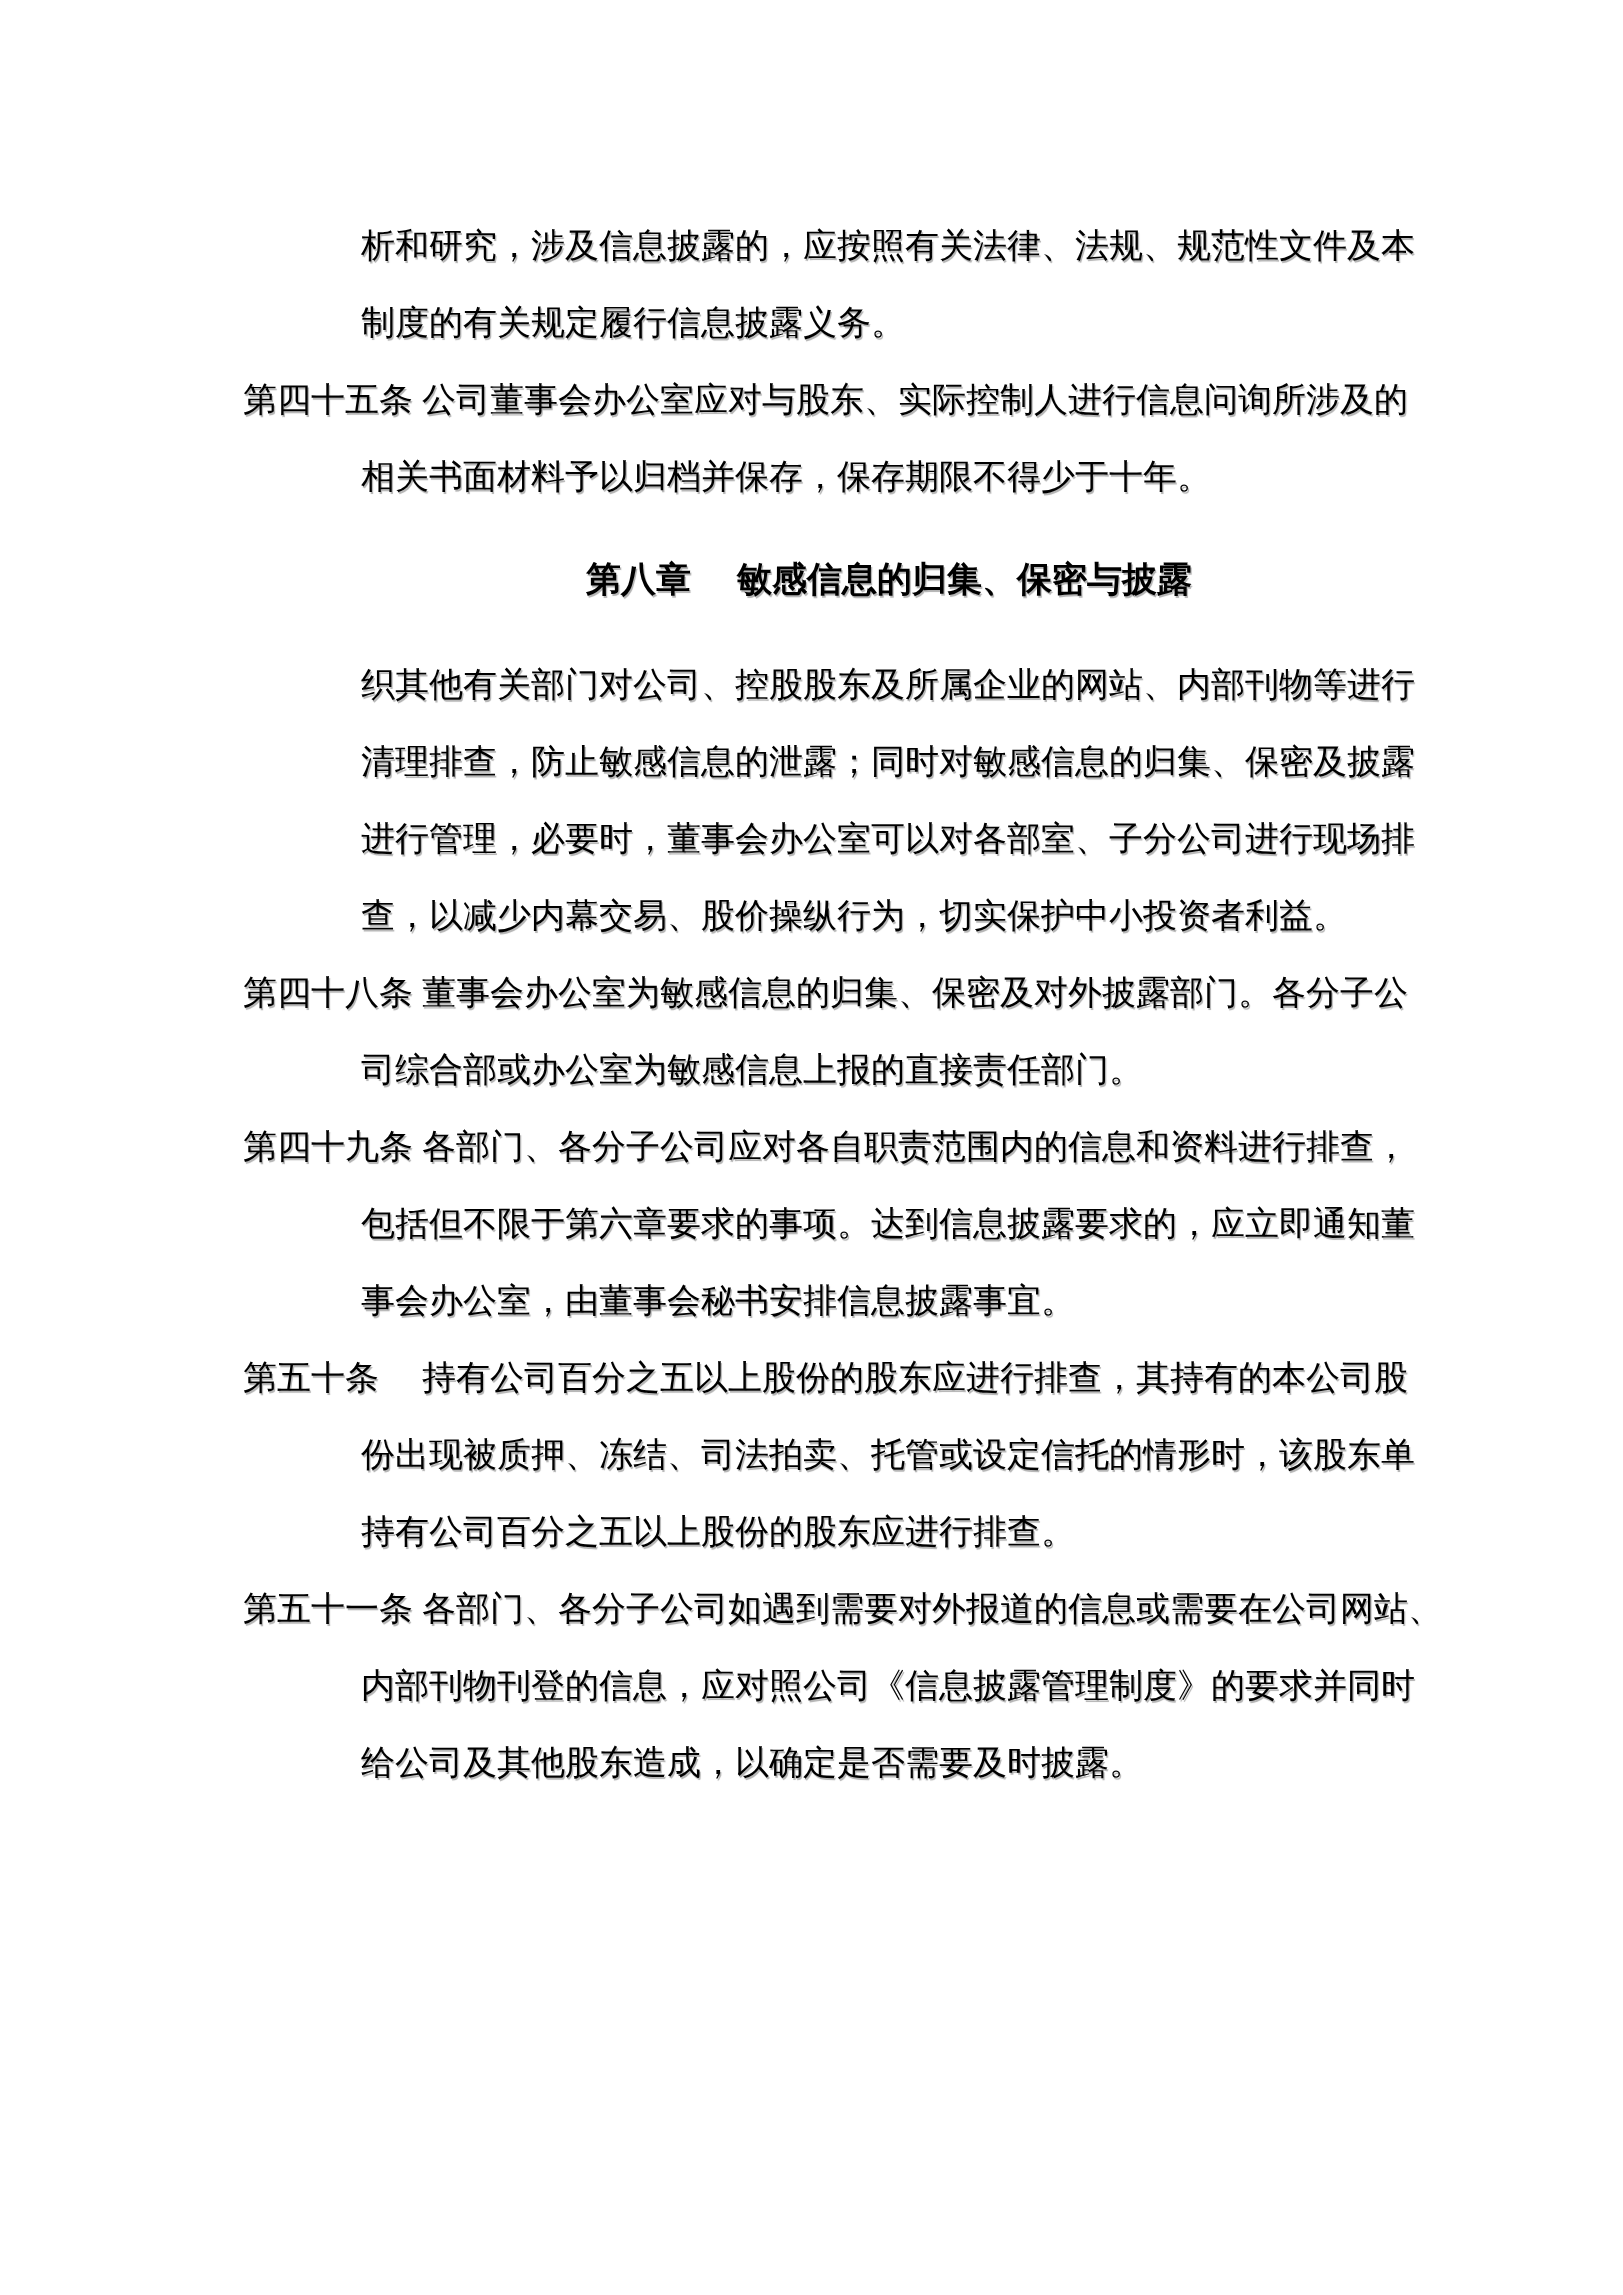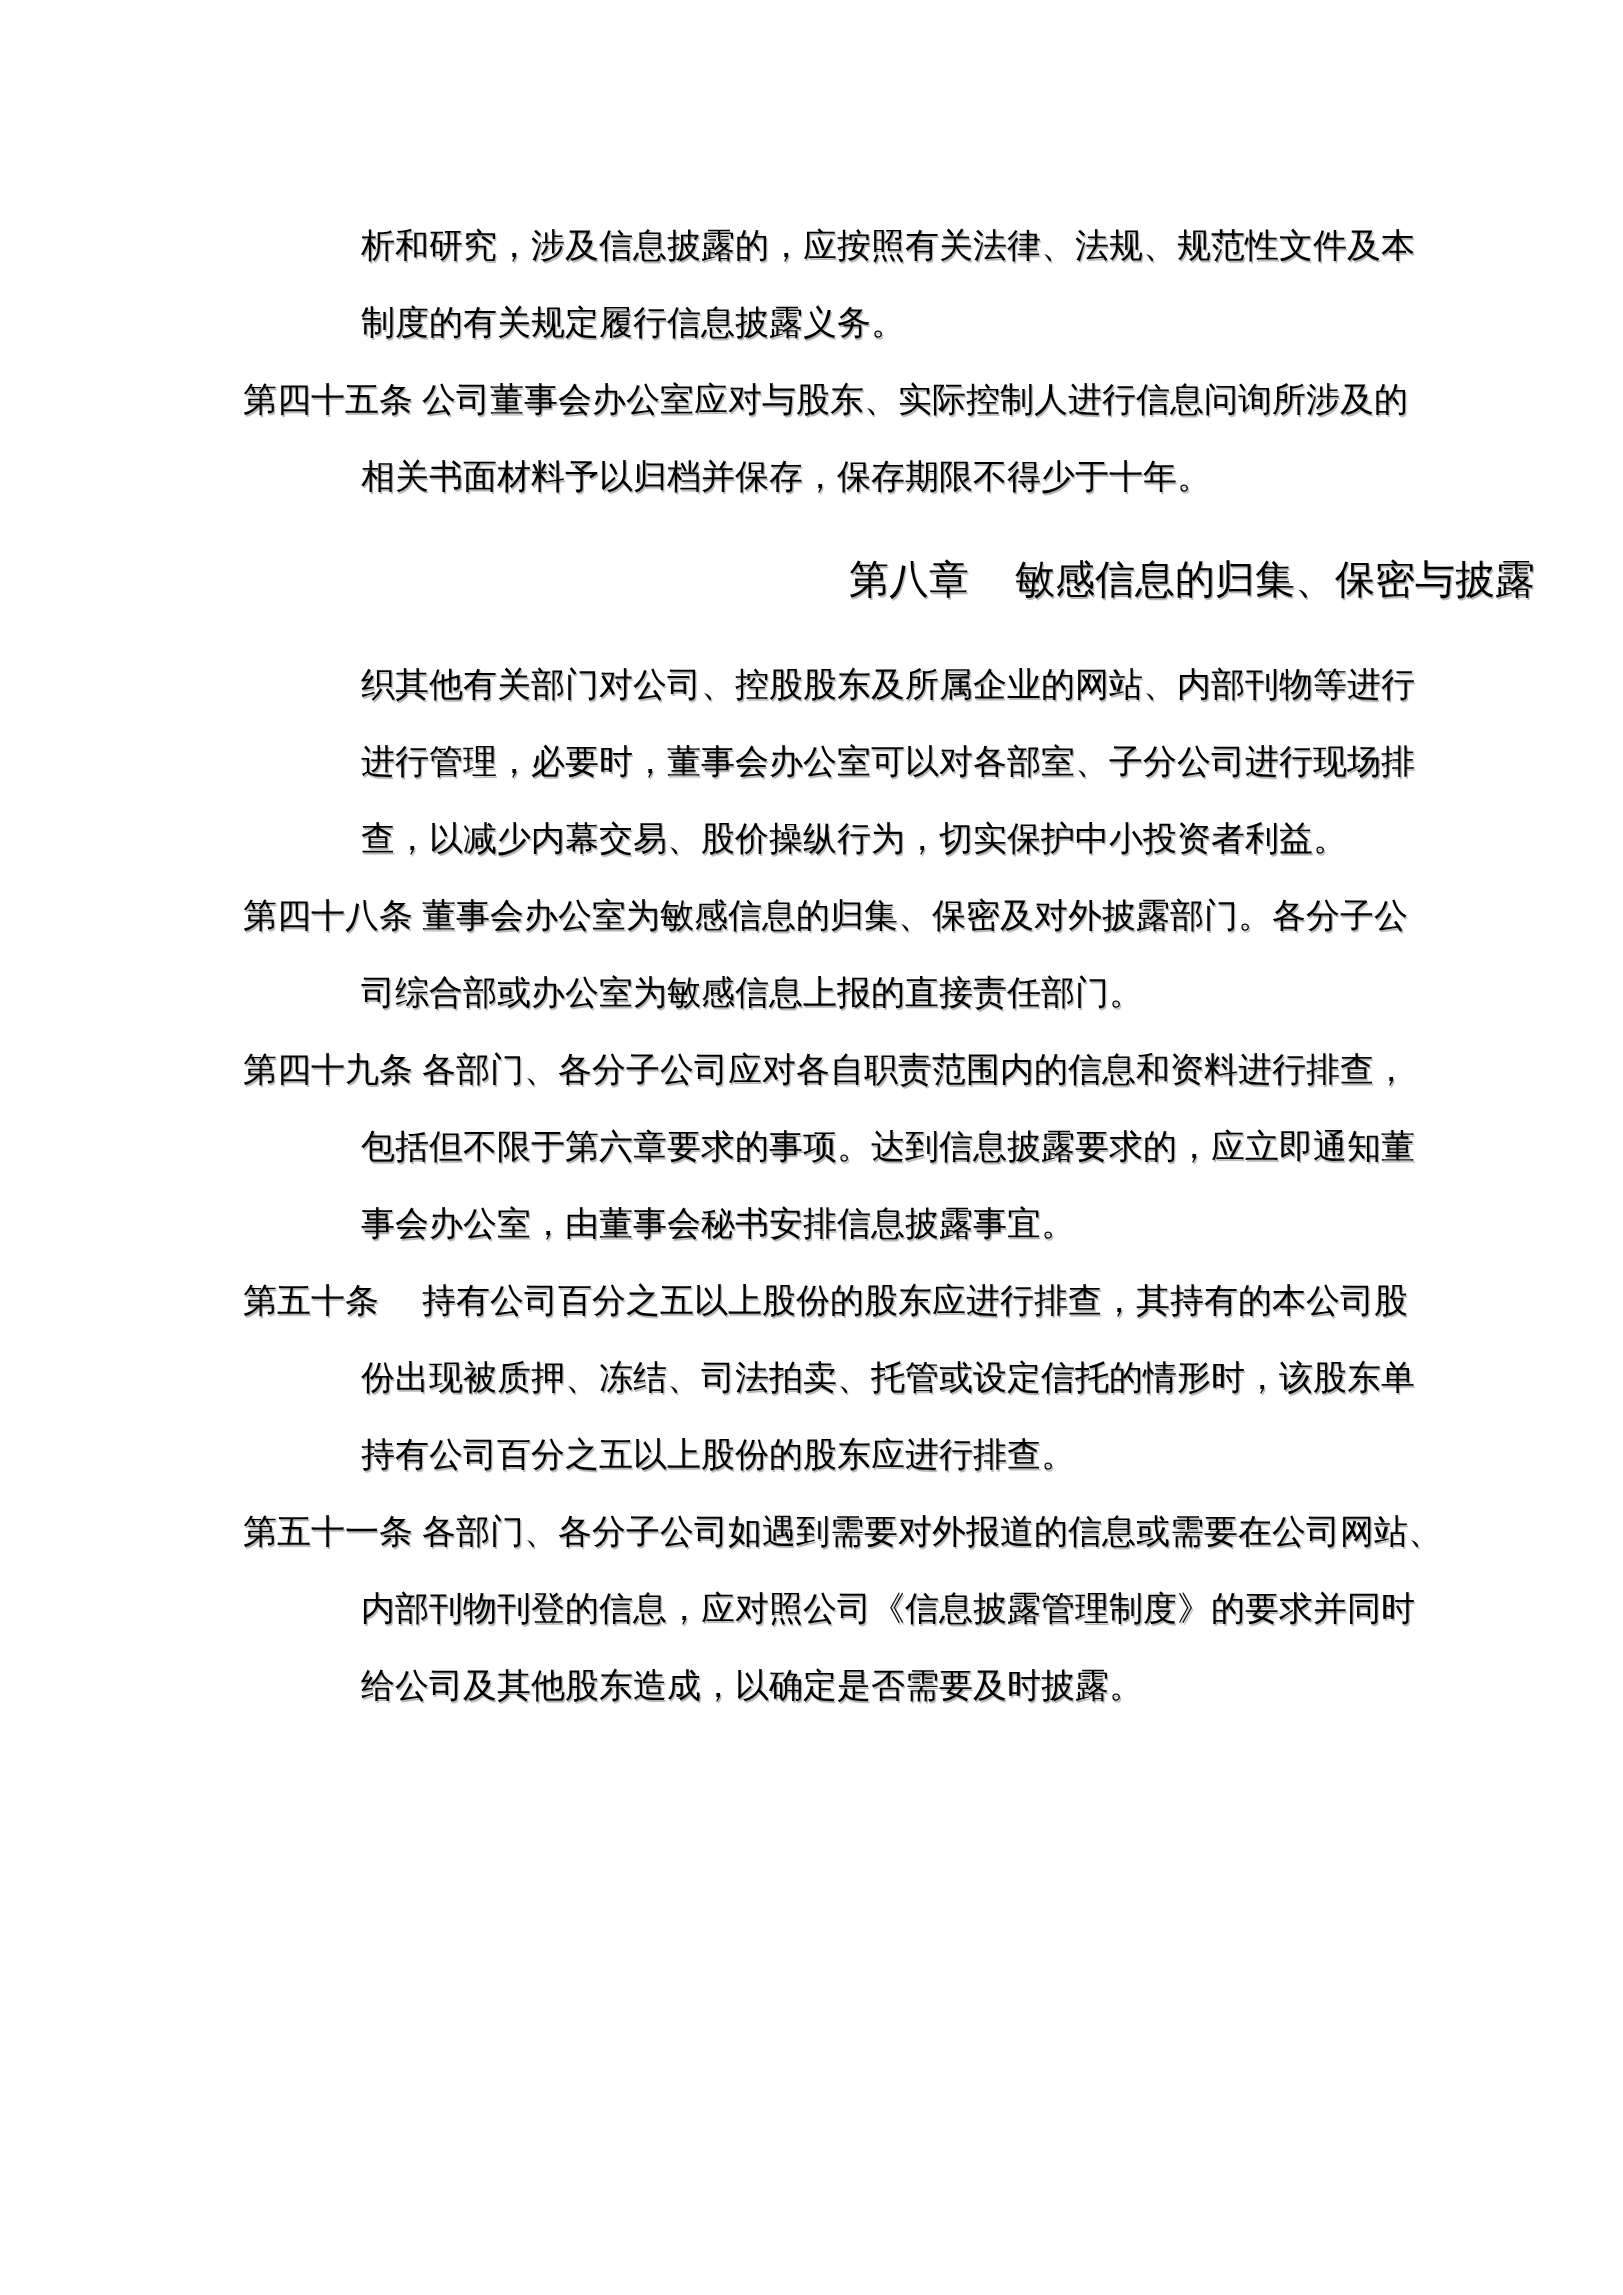--- a/index.html
+++ b/index.html
@@ -32,24 +32,24 @@
   }
   
   .label {
     display: inline-block;
     width: 179px;
     font-weight: normal;
     vertical-align: baseline;
   }
   
   .chapter {
-    text-align: right;
-    font-size: 40px;
+    text-align: center;
+    font-size: 35px;
     line-height: 81px;
-    font-weight: normal;
+    font-weight: bold;
     margin-top: 23.6px;
     margin-bottom: 26px;
     white-space: nowrap;
     text-shadow: 1.3px 2px 0.7px rgba(40,40,40,0.35);
   }
   .chapter .chapter-num {
     margin-right: 46px;
   }
 </style>
 </head>
@@ -61,20 +61,21 @@
         <div class="line hang"><span>析和研究，涉及信息披露的，应按照有关法律、法规、规范性文件及本</span></div>
         <div class="line hang"><span>制度的有关规定履行信息披露义务。</span></div>
       </div>
       <div class="paragraph">
         <div class="line"><span class="label">第四十五条</span><span>公司董事会办公室应对与股东、实际控制人进行信息问询所涉及的</span></div>
         <div class="line hang"><span>相关书面材料予以归档并保存，保存期限不得少于十年。</span></div>
       </div>
       <div class="chapter"><span class="chapter-num">第八章</span><span>敏感信息的归集、保密与披露</span></div>
       <div class="paragraph">
         <div class="line hang"><span>织其他有关部门对公司、控股股东及所属企业的网站、内部刊物等进行</span></div>
+        <div class="line hang"><span>清理排查，防止敏感信息的泄露；同时对敏感信息的归集、保密及披露</span></div>
         <div class="line hang"><span>进行管理，必要时，董事会办公室可以对各部室、子分公司进行现场排</span></div>
         <div class="line hang"><span>查，以减少内幕交易、股价操纵行为，切实保护中小投资者利益。</span></div>
       </div>
       <div class="paragraph">
         <div class="line"><span class="label">第四十八条</span><span>董事会办公室为敏感信息的归集、保密及对外披露部门。各分子公</span></div>
         <div class="line hang"><span>司综合部或办公室为敏感信息上报的直接责任部门。</span></div>
       </div>
       <div class="paragraph">
         <div class="line"><span class="label">第四十九条</span><span>各部门、各分子公司应对各自职责范围内的信息和资料进行排查，</span></div>
         <div class="line hang"><span>包括但不限于第六章要求的事项。达到信息披露要求的，应立即通知董</span></div>

